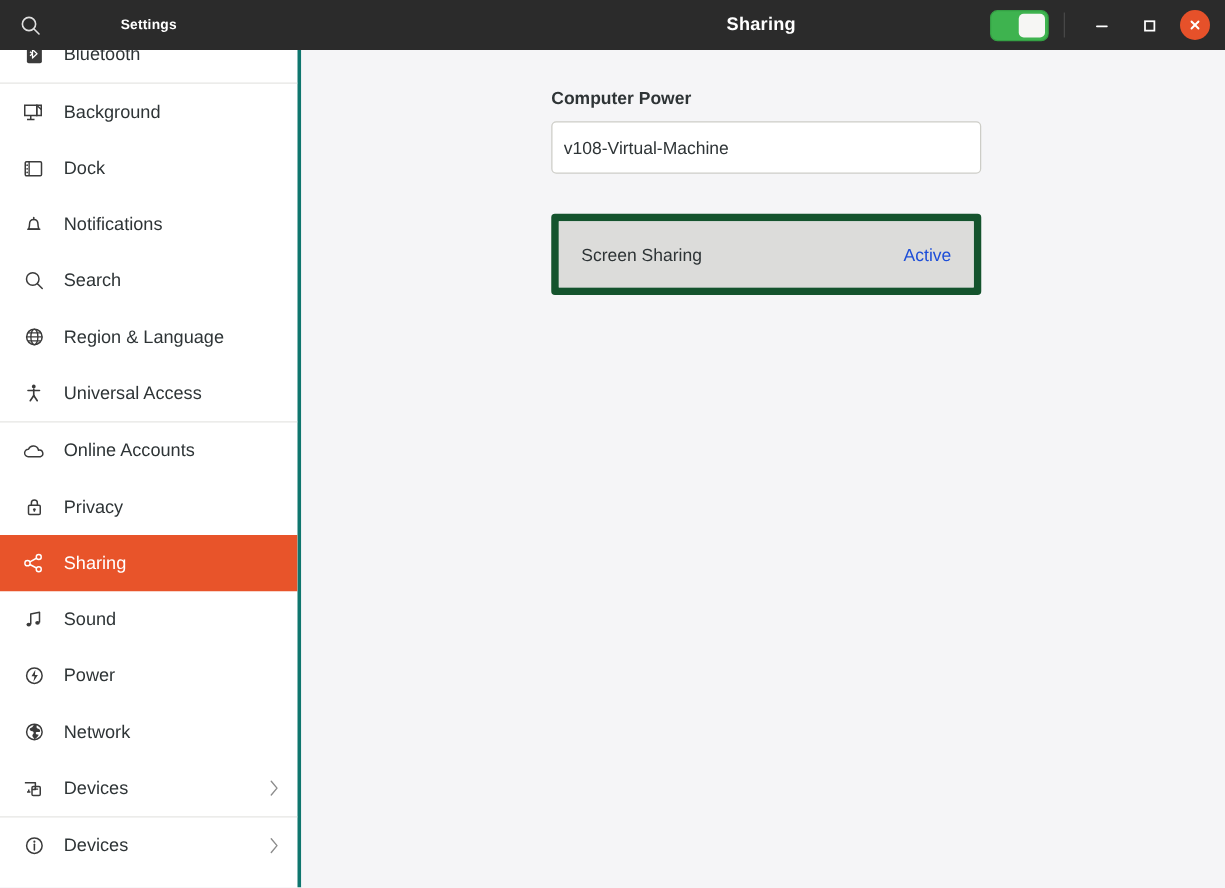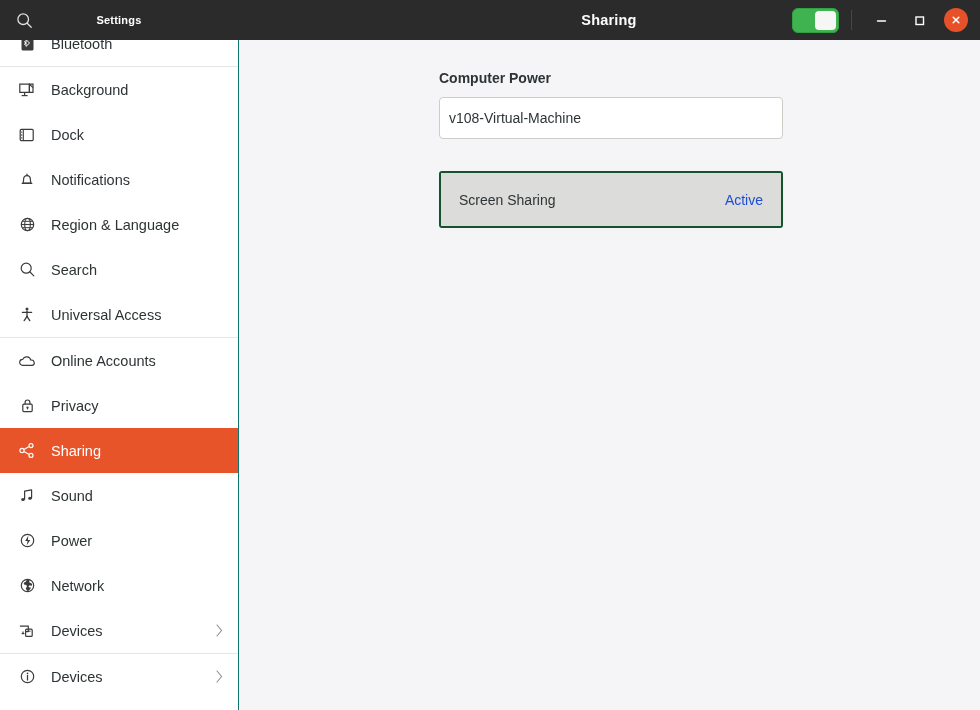--- a/index.html
+++ b/index.html
@@ -134,21 +134,21 @@
     flex: 1;
     display: flex;
     min-height: 0;
   }
 
   
   .sidebar {
     width: 238px;
     min-width: 238px;
     background: #ffffff;
-    border-right: 1px solid #0f766e;
+    border-right: 3px solid #0f766e;
     overflow: hidden;
     position: relative;
   }
   .sidebar-scroll {
     margin-top: -19px;   
   }
   .nav-item {
     height: 45px;
     display: flex;
     align-items: center;
@@ -216,21 +216,21 @@
     border-radius: 4px;
     background: #ffffff;
     padding: 0 9px;
     font-size: 14px;
     color: #2e3436;
     font-family: "Liberation Sans", "DejaVu Sans", sans-serif;
     outline: none;
   }
   .rows {
     margin-top: 32px;
-    border: 2px solid #14532d;
+    border: 6px solid #14532d;
     border-radius: 3px;
     overflow: hidden;
   }
   .list-row {
     height: 53px;
     background: #dcdcda;
     display: flex;
     align-items: center;
     padding: 0 18px;
     cursor: pointer;
@@ -339,38 +339,38 @@
               <line x1="3.2" y1="12.4" x2="12.8" y2="12.4" stroke="#3b3b3b" stroke-width="1.2" stroke-linecap="round"></line>
               <line x1="8" y1="3" x2="8" y2="4.5" stroke="#3b3b3b" stroke-width="1.2" stroke-linecap="round"></line>
             </svg>
           </span>
           <span class="label">Notifications</span>
         </div>
 
         <div class="nav-item">
           <span class="icon">
             <svg width="17" height="17" viewBox="0 0 17 17" fill="none" aria-hidden="true">
+              <circle cx="7.2" cy="7.2" r="5" stroke="#3b3b3b" stroke-width="1.2"></circle>
+              <line x1="11" y1="11" x2="14.8" y2="14.8" stroke="#3b3b3b" stroke-width="1.2" stroke-linecap="round"></line>
+            </svg>
+          </span>
+          <span class="label">Search</span>
+        </div>
+
+        <div class="nav-item">
+          <span class="icon">
+            <svg width="17" height="17" viewBox="0 0 17 17" fill="none" aria-hidden="true">
               <circle cx="8.5" cy="8.5" r="6.2" stroke="#3b3b3b" stroke-width="1.2"></circle>
               <ellipse cx="8.5" cy="8.5" rx="2.8" ry="6.2" stroke="#3b3b3b" stroke-width="1.1"></ellipse>
               <line x1="2.3" y1="8.5" x2="14.7" y2="8.5" stroke="#3b3b3b" stroke-width="1.1"></line>
               <line x1="3.4" y1="5.3" x2="13.6" y2="5.3" stroke="#3b3b3b" stroke-width="1"></line>
               <line x1="3.4" y1="11.7" x2="13.6" y2="11.7" stroke="#3b3b3b" stroke-width="1"></line>
             </svg>
           </span>
           <span class="label">Region &amp; Language</span>
-        </div>
-
-        <div class="nav-item">
-          <span class="icon">
-            <svg width="17" height="17" viewBox="0 0 17 17" fill="none" aria-hidden="true">
-              <circle cx="7.2" cy="7.2" r="5" stroke="#3b3b3b" stroke-width="1.2"></circle>
-              <line x1="11" y1="11" x2="14.8" y2="14.8" stroke="#3b3b3b" stroke-width="1.2" stroke-linecap="round"></line>
-            </svg>
-          </span>
-          <span class="label">Search</span>
         </div>
 
         <div class="nav-item">
           <span class="icon">
             <svg width="16" height="17" viewBox="0 0 16 17" fill="none" aria-hidden="true">
               <circle cx="8" cy="3.1" r="1.5" fill="#3b3b3b"></circle>
               <line x1="8" y1="5.2" x2="8" y2="11.2" stroke="#3b3b3b" stroke-width="1.3" stroke-linecap="round"></line>
               <line x1="3.4" y1="6.4" x2="12.6" y2="6.4" stroke="#3b3b3b" stroke-width="1.3" stroke-linecap="round"></line>
               <line x1="8" y1="10.4" x2="5.2" y2="14.6" stroke="#3b3b3b" stroke-width="1.3" stroke-linecap="round"></line>
               <line x1="8" y1="10.4" x2="10.8" y2="14.6" stroke="#3b3b3b" stroke-width="1.3" stroke-linecap="round"></line>

